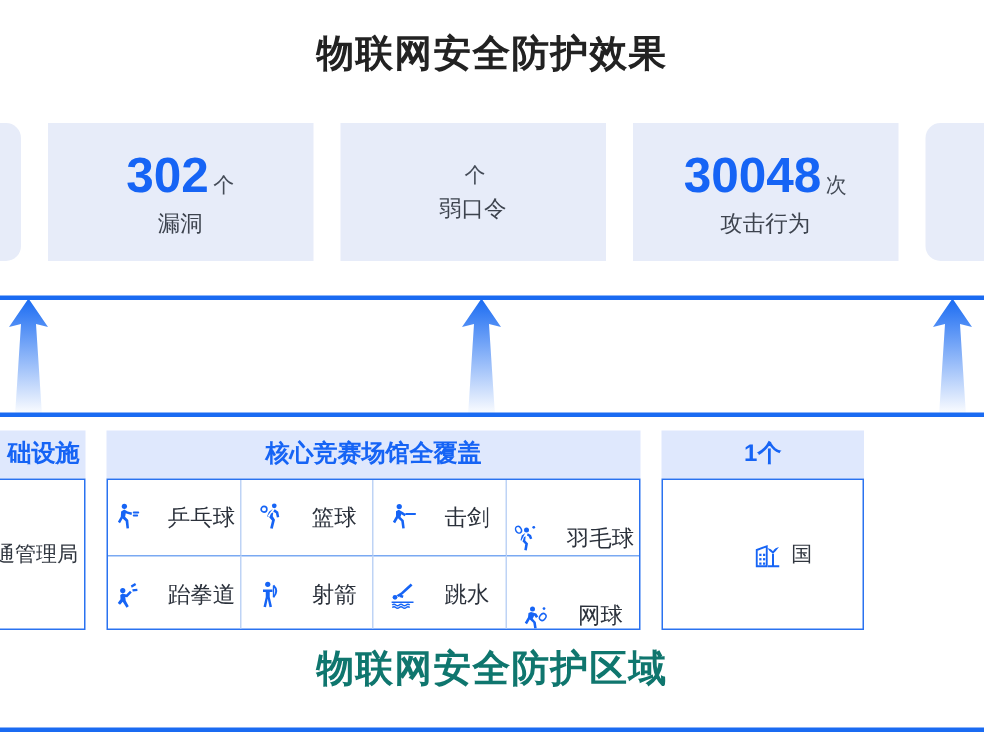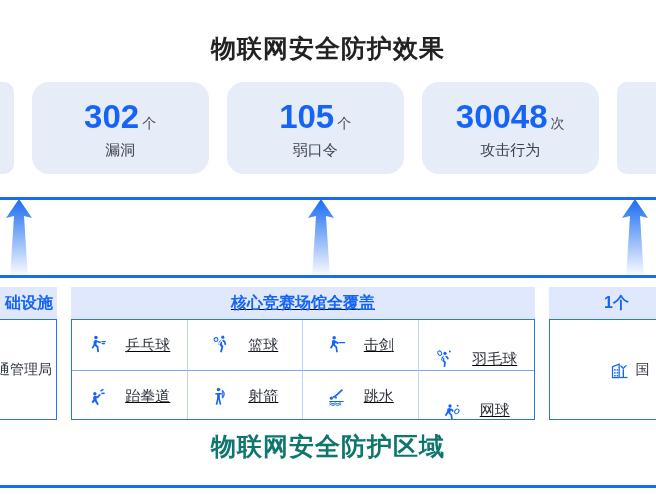--- a/index.html
+++ b/index.html
@@ -12,21 +12,21 @@
     background: #ffffff;
     font-family: "Liberation Sans", "DejaVu Sans", sans-serif;
     overflow: hidden;
     position: relative;
   }
 
   
   .top-title {
     position: absolute;
     left: 0;
-    top: 32px;
+    top: 20px;
     width: 656px;
     text-align: center;
     font-size: 25px;
     font-weight: bold;
     color: #222222;
     letter-spacing: 1px;
     line-height: 32px;
   }
 
   
@@ -37,21 +37,21 @@
     width: 656px;
     height: 92px;
     display: flex;
     align-items: stretch;
     gap: 18px;
     padding-left: 0;
     box-sizing: border-box;
   }
   .stat-card {
     background: #e7ecf9;
-    border-radius: 17px;
+    border-radius: 0;
     display: flex;
     flex-direction: column;
     align-items: center;
     justify-content: center;
     box-sizing: border-box;
   }
   .stat-card.full { width: 180px; }
   .stat-card.edge-left {
     width: 22px;
     margin-left: -8px;
@@ -159,21 +159,21 @@
   .panel.left .panel-body {
     align-items: flex-end;
     justify-content: center;
     font-size: 14px;
     color: #30363f;
     padding-right: 4px;
     white-space: nowrap;
   }
 
   
-  .panel.center { width: 464px; text-decoration: underline; }
+  .panel.center { width: 356px; }
   .sports-grid {
     display: grid;
     grid-template-columns: repeat(4, 1fr);
     grid-template-rows: repeat(2, 1fr);
     flex: 1;
   }
   .sport-cell {
     display: flex;
     align-items: center;
     justify-content: center;
@@ -231,21 +231,20 @@
   <div class="stat-card full">
     <div class="stat-value-row">
       <span class="stat-number">302</span>
       <span class="stat-unit">个</span>
     </div>
     <div class="stat-label">漏洞</div>
   </div>
 
   <div class="stat-card full">
     <div class="stat-value-row">
-      <span class="stat-number">105</span>
       <span class="stat-unit">个</span>
     </div>
     <div class="stat-label">弱口令</div>
   </div>
 
   <div class="stat-card full">
     <div class="stat-value-row">
       <span class="stat-number">30048</span>
       <span class="stat-unit">次</span>
     </div>

